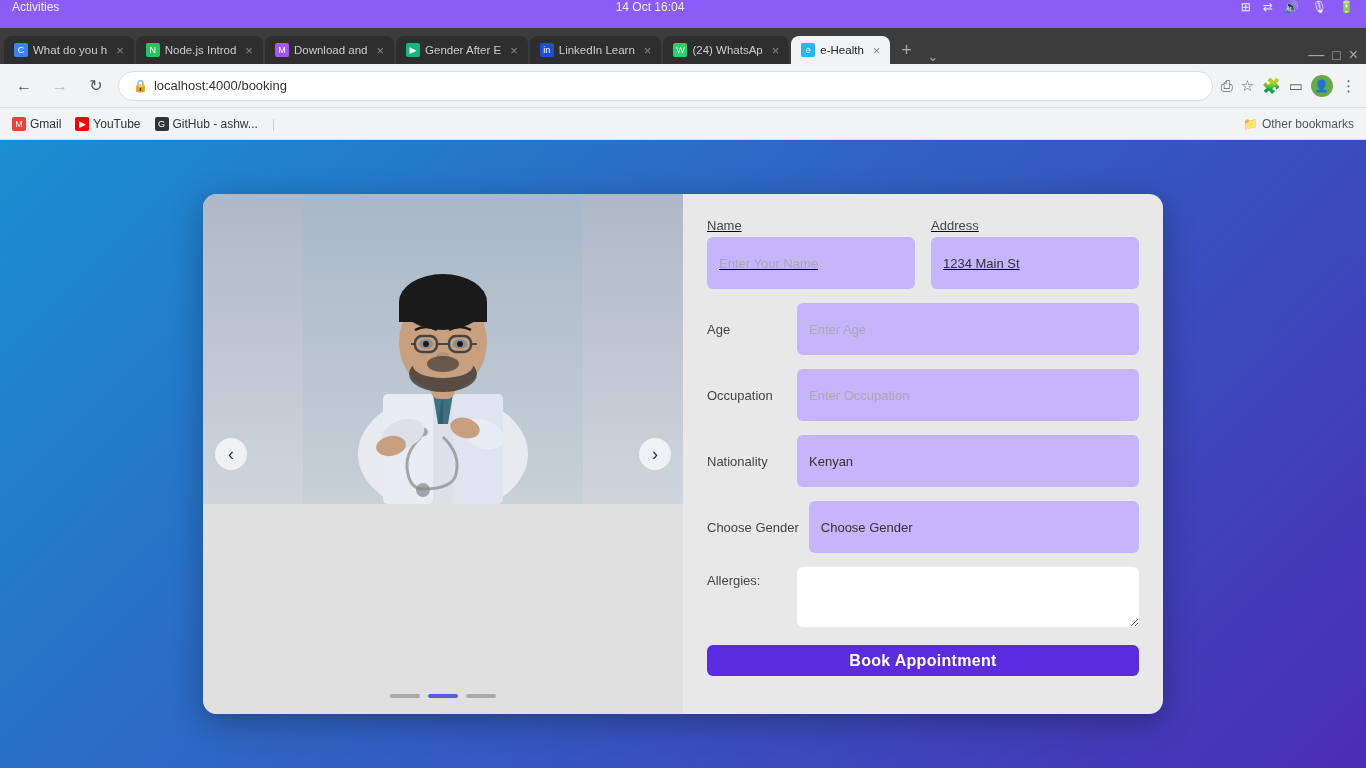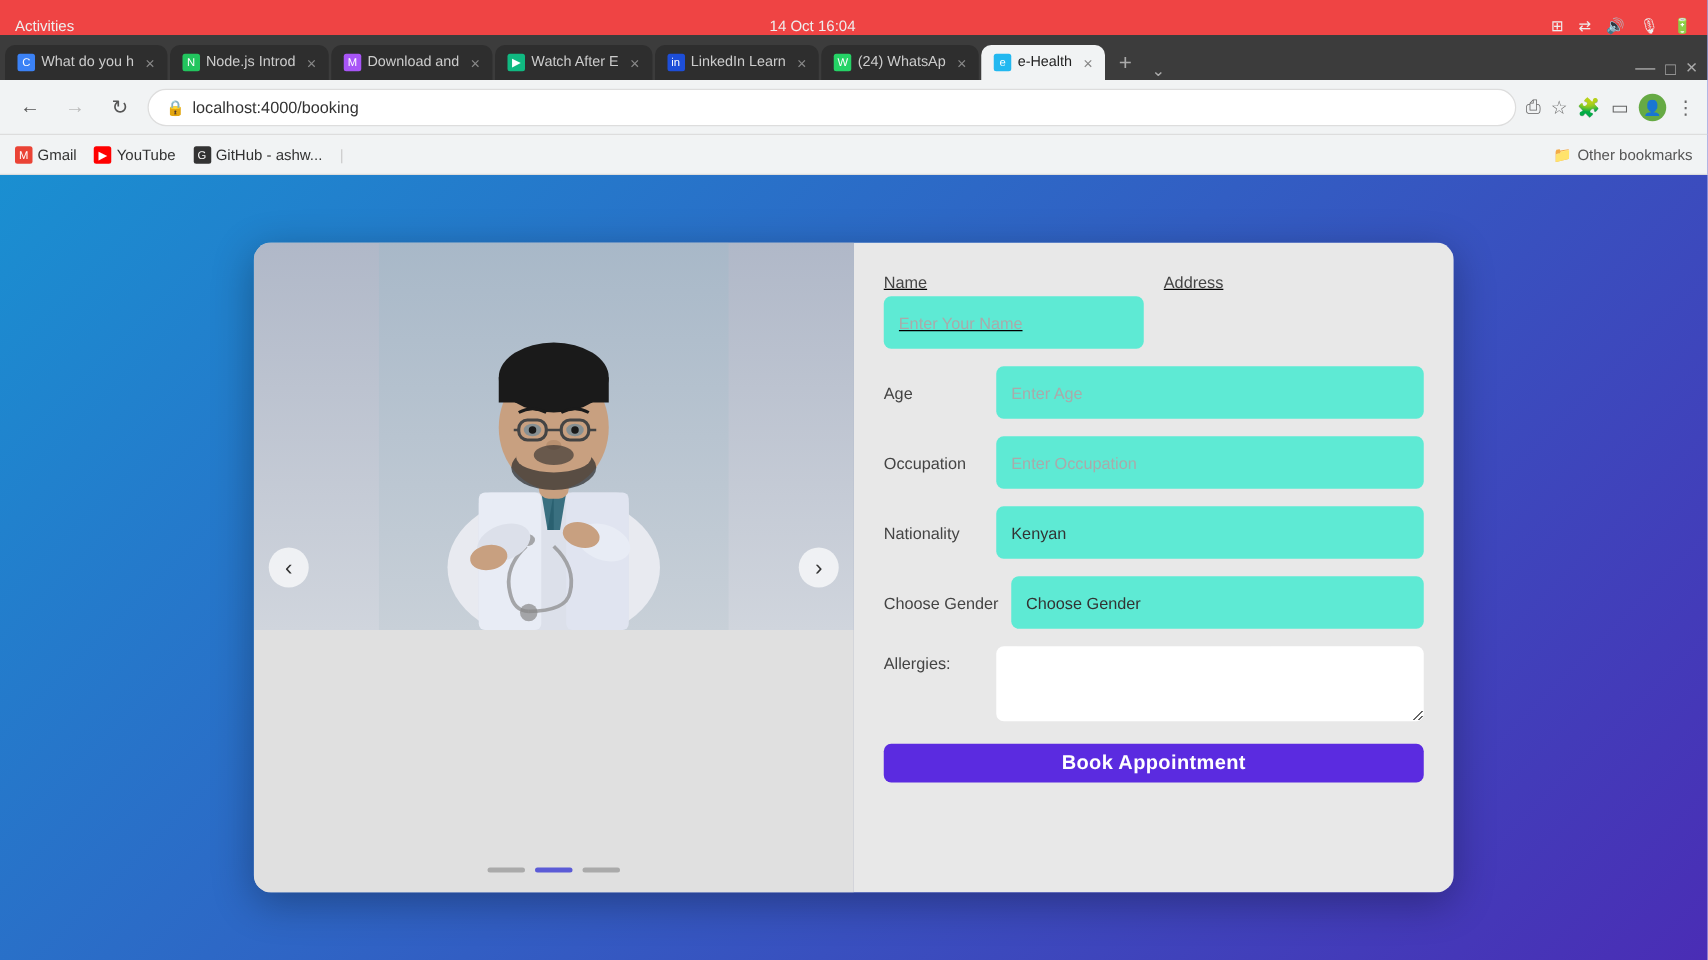--- a/index.html
+++ b/index.html
@@ -216,22 +216,22 @@
       text-decoration: underline;
     }
     .form-group.half { flex: 1; }
 
     .form-label {
       font-size: 13px;
       color: #444;
       font-weight: 500;
     }
     .form-input {
-      height: 42px;
-      background: #5eead4;
+      height: 52px;
+      background: #c4b5fd;
       border: none;
       border-radius: 6px;
       padding: 0 12px;
       font-size: 13px;
       color: #333;
       outline: none;
       width: 100%;
     }
     .form-input::placeholder { color: #aaa; }
 
@@ -268,24 +268,24 @@
       border-radius: 6px;
       font-size: 16px;
       font-weight: 600;
       cursor: pointer;
       letter-spacing: 0.3px;
       margin-top: 4px;
     }
 
     
     .statusbar {
-      background: #ef4444;
+      background: #8b5cf6;
       height: 28px;
       display: flex;
-      align-items: flex-end;
+      align-items: flex-start;
       padding: 0 12px;
       justify-content: space-between;
       gap: 36px;
     }
     .statusbar-left { color: #eee; font-size: 12px; }
     .statusbar-center { color: #eee; font-size: 12px; }
     .statusbar-right { display: flex; gap: 12px; align-items: center; color: #eee; font-size: 12px; }
 
     .tab-favicon-c { background: #3b82f6; color: white; font-size: 9px; border-radius: 2px; width: 14px; height: 14px; display: flex; align-items: center; justify-content: center; }
     .tab-favicon-n { background: #22c55e; color: white; font-size: 9px; border-radius: 2px; width: 14px; height: 14px; display: flex; align-items: center; justify-content: center; }
@@ -325,21 +325,21 @@
   </div>
 
   <div class="tab">
     <div class="tab-favicon tab-favicon-m">M</div>
     <span class="tab-label">Download and</span>
     <span class="tab-close">×</span>
   </div>
 
   <div class="tab">
     <div class="tab-favicon tab-favicon-w">▶</div>
-    <span class="tab-label">Watch After E</span>
+    <span class="tab-label">Gender After E</span>
     <span class="tab-close">×</span>
   </div>
 
   <div class="tab">
     <div class="tab-favicon tab-favicon-li">in</div>
     <span class="tab-label">LinkedIn Learn</span>
     <span class="tab-close">×</span>
   </div>
 
   <div class="tab">
@@ -485,20 +485,21 @@
 
     <div class="form-side">
 
       <div class="form-row-two">
         <div class="form-group half">
           <label class="form-label">Name</label>
           <input class="form-input" type="text" placeholder="Enter Your Name" style="">
         </div>
         <div class="form-group half">
           <label class="form-label">Address</label>
+          <input class="form-input" type="text" value="1234 Main St" style="">
         </div>
       </div>
 
       <div class="form-row-label-input">
         <label class="form-label">Age</label>
         <input class="form-input" type="text" placeholder="Enter Age" style="">
       </div>
 
       <div class="form-row-label-input">
         <label class="form-label">Occupation</label>

